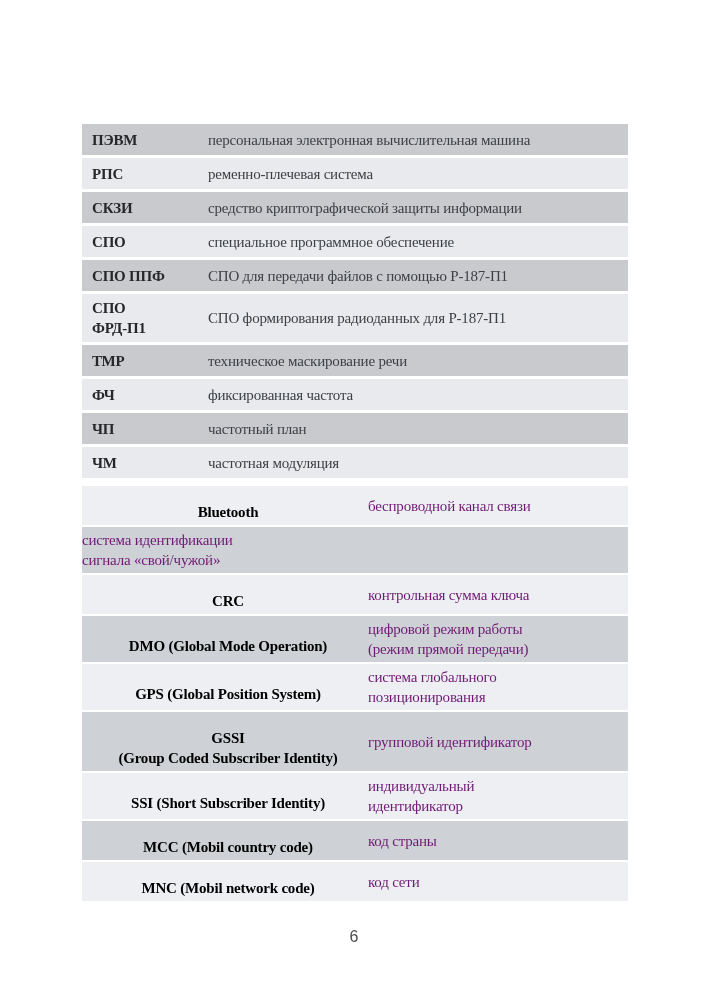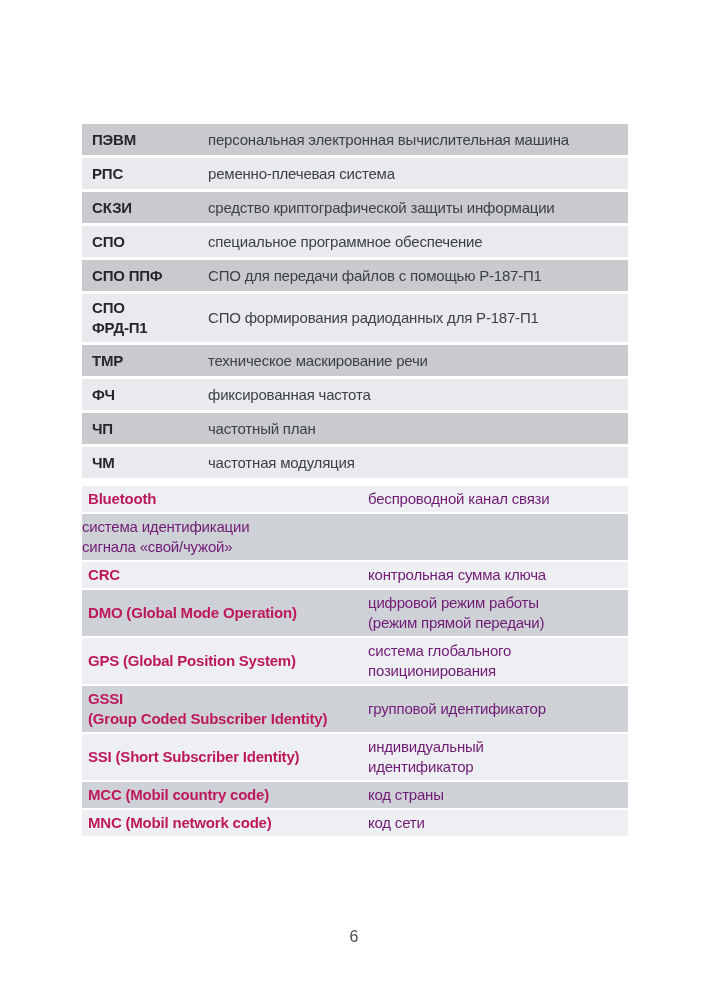--- a/index.html
+++ b/index.html
@@ -14,21 +14,21 @@
     height: 1000px;
     background: #ffffff;
     overflow: hidden;
   }
   .tables {
     position: absolute;
     left: 82px;
     top: 124px;
     width: 546px;
   }
-  .table { display: block; }
+  .table { display: block; font-family: Liberation Serif, serif; }
   .t2 { margin-top: 8px; }
 
   .row {
     display: flex;
     align-items: center;
   }
 
   
   .t1 .row {
     min-height: 31px;
@@ -58,27 +58,28 @@
 
   
   .t2 .row {
     min-height: 26px;
     margin-bottom: 2px;
   }
   .t2 .row:nth-child(odd)  { background: #edeff2; }
   .t2 .row:nth-child(even) { background: #ced1d5; }
   .t2 .abbr {
     width: 280px;
-    padding: 3px 0 3px 6px;
+    padding: 16px 0 3px 6px;
     font-weight: bold;
     font-size: 15px;
     letter-spacing: -0.2px;
-    color: #be185d;
+    color: #000000;
     white-space: pre-line;
     line-height: 20px;
+    text-align: center;
   }
   .t2 .def {
     flex: 1;
     padding: 3px 6px 3px 0;
     font-size: 15px;
     letter-spacing: -0.2px;
     color: #701a75;
     white-space: pre-line;
     line-height: 20px;
   }

